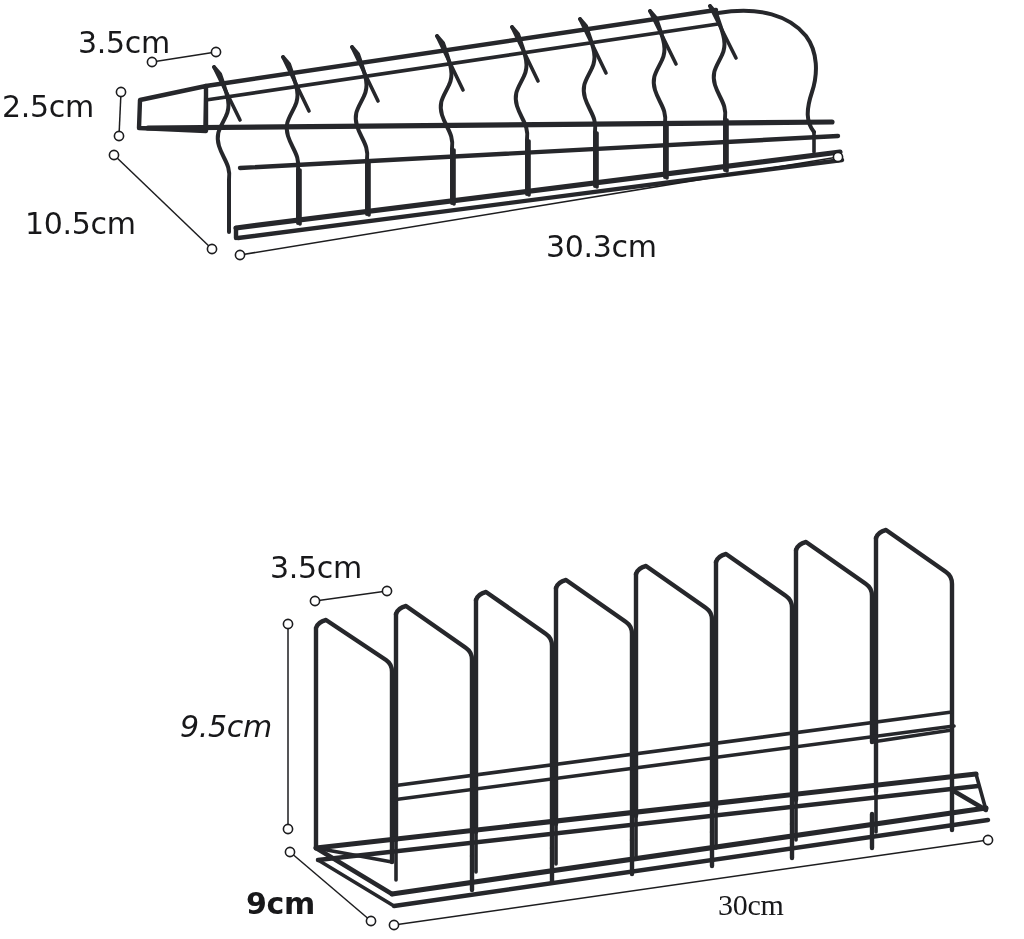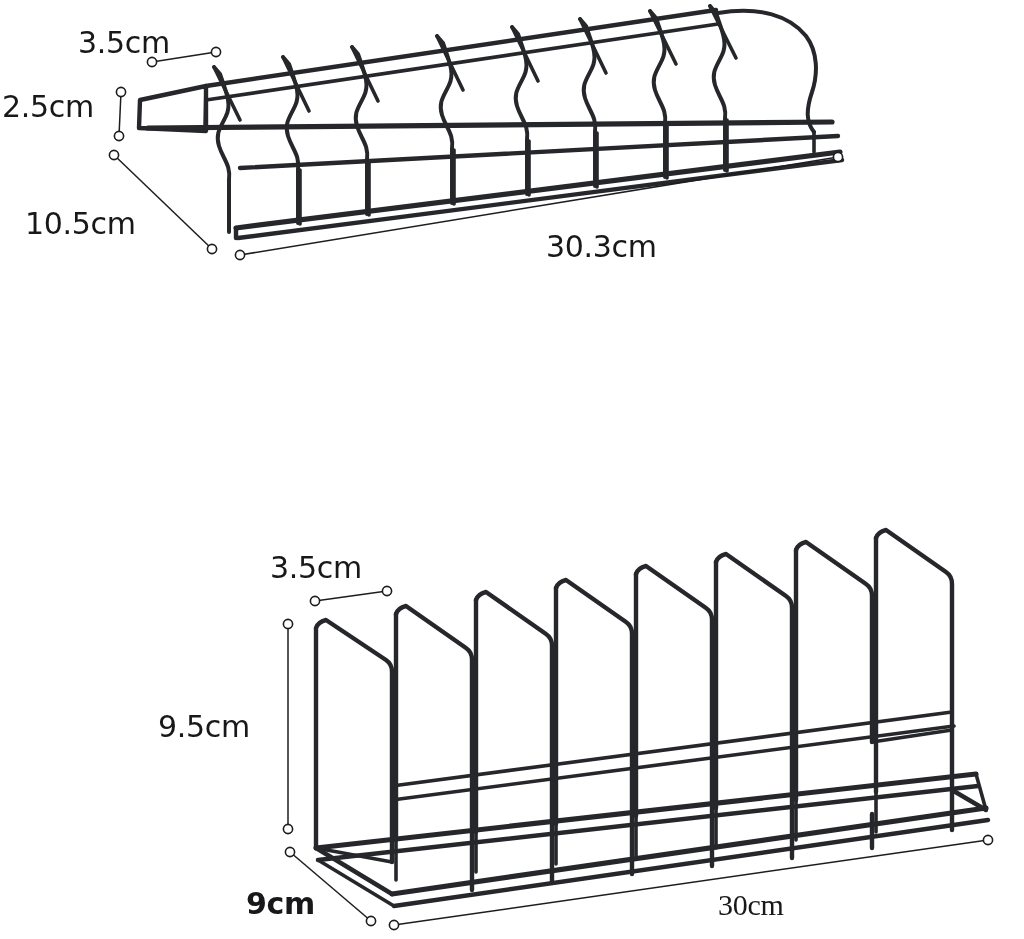--- a/index.html
+++ b/index.html
@@ -249,19 +249,19 @@
   <div class="dimlabel" style="left:78px; top:28px;">3.5cm</div>
 
   <div class="dimlabel" style="left:2px; top:92px;">2.5cm</div>
 
   <div class="dimlabel" style="left:25px; top:209px;">10.5cm</div>
 
   <div class="dimlabel" style="left:546px; top:204px;margin-top:28px;">30.3cm</div>
 
   <div class="dimlabel" style="left:270px; top:553px;">3.5cm</div>
 
-  <div class="dimlabel" style="left:158px; top:712px;">9.5cm</div>
+  <div class="dimlabel" style="left:180px; top:712px;font-style:italic;">9.5cm</div>
 
   <div class="dimlabel" style="left:246px; top:889px;font-weight:bold;">9cm</div>
 
   <div class="dimlabel" style="left:718px; top:890px;font-family:Liberation Serif, serif;">30cm</div>
 
 </div>
 
 </body></html>

